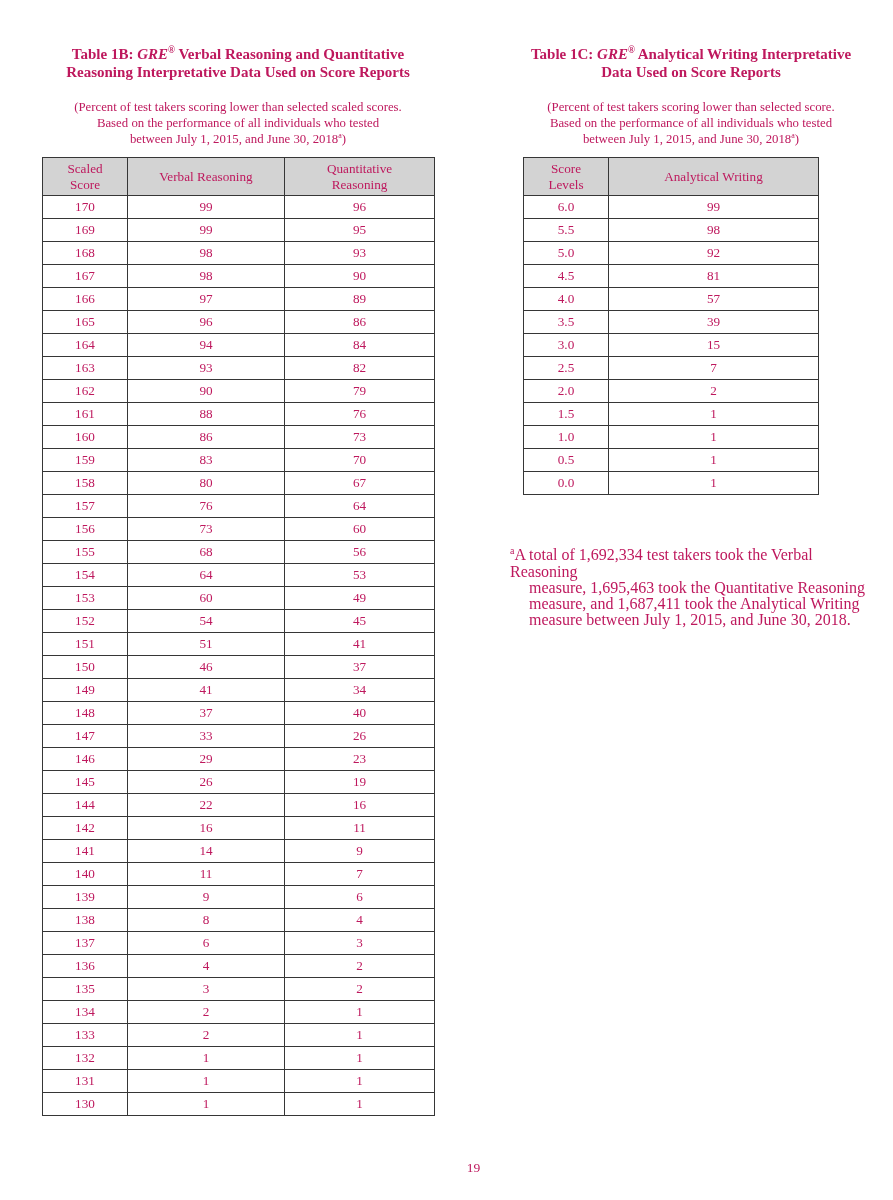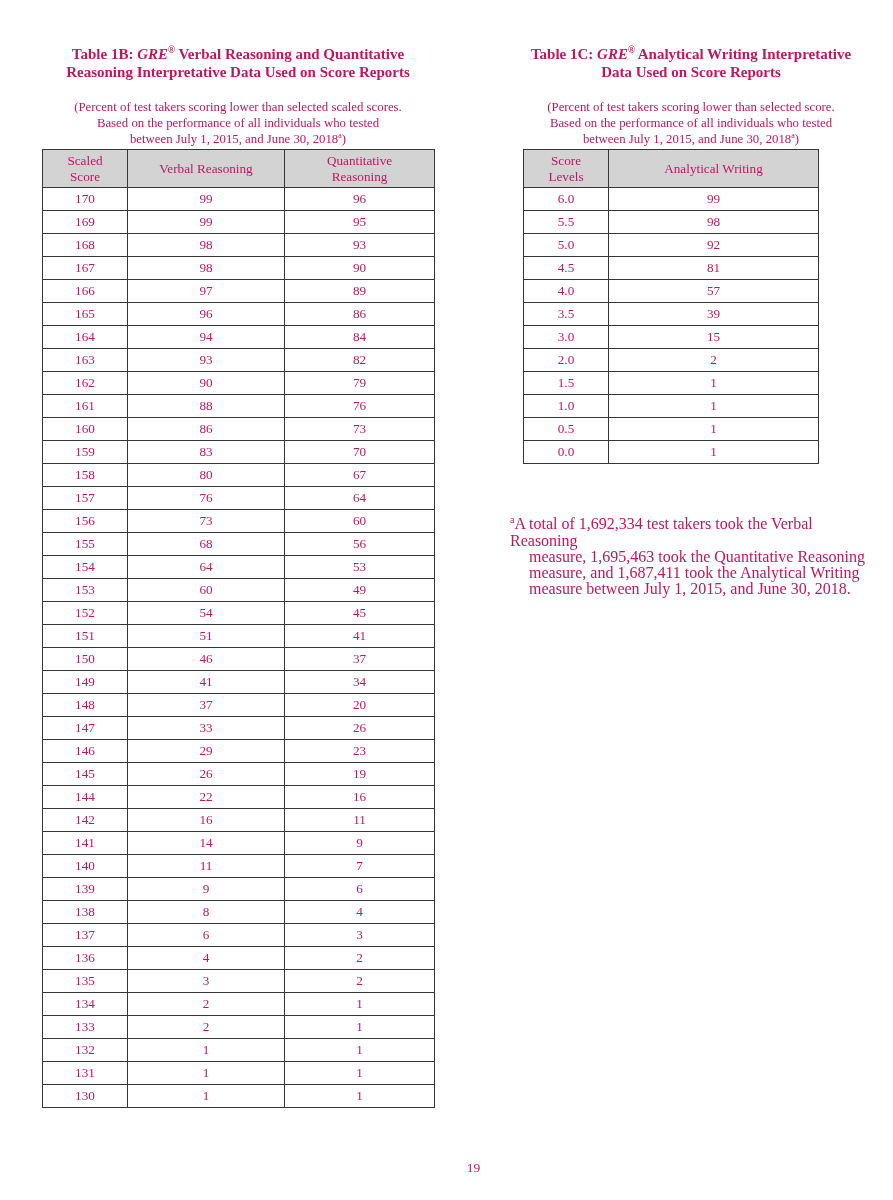--- a/index.html
+++ b/index.html
@@ -20,21 +20,21 @@
   }
   .doc-title .brand { font-style: italic; font-weight: bold; }
   sup { font-size: 62%; vertical-align: super; line-height: 0; }
 
   .doc-subtitle {
     font-size: 12.8px; text-align: center; line-height: 15.8px;
     margin: 19px 0 0 0;
   }
 
   table.data-table {
-    border-collapse: collapse; table-layout: fixed; margin-top: 2px;
+    border-collapse: collapse; table-layout: fixed; margin-top: 10px;
   }
   .table-1b { width: 392px; }
   .table-1c { width: 295px; margin-left: 23px; }
   .data-table th, .data-table td {
     border: 1px solid #363636; text-align: center; vertical-align: middle;
     font-size: 13.2px; padding: 2px 4px; overflow: hidden;
   }
   .data-table th {
     background: #d3d3d3; font-weight: normal;
     white-space: pre-line; line-height: 16px; height: 38px;
@@ -195,21 +195,21 @@
               <td>37</td>
             </tr>
             <tr>
               <td>149</td>
               <td>41</td>
               <td>34</td>
             </tr>
             <tr>
               <td>148</td>
               <td>37</td>
-              <td>20</td>
+              <td>40</td>
             </tr>
             <tr>
               <td>147</td>
               <td>33</td>
               <td>26</td>
             </tr>
             <tr>
               <td>146</td>
               <td>29</td>
               <td>23</td>
@@ -338,20 +338,24 @@
             </tr>
             <tr>
               <td>3.5</td>
               <td>39</td>
             </tr>
             <tr>
               <td>3.0</td>
               <td>15</td>
             </tr>
             <tr>
+              <td>2.5</td>
+              <td>7</td>
+            </tr>
+            <tr>
               <td>2.0</td>
               <td>2</td>
             </tr>
             <tr>
               <td>1.5</td>
               <td>1</td>
             </tr>
             <tr>
               <td>1.0</td>
               <td>1</td>

